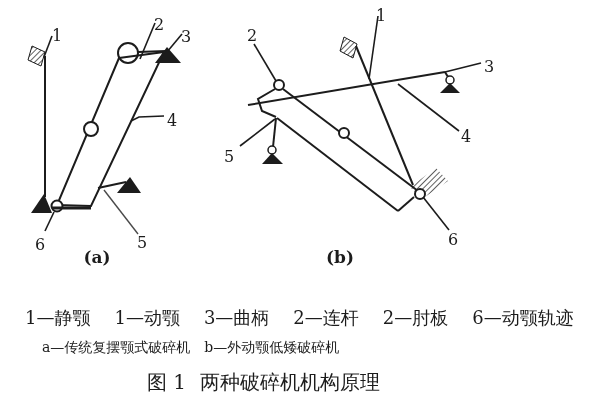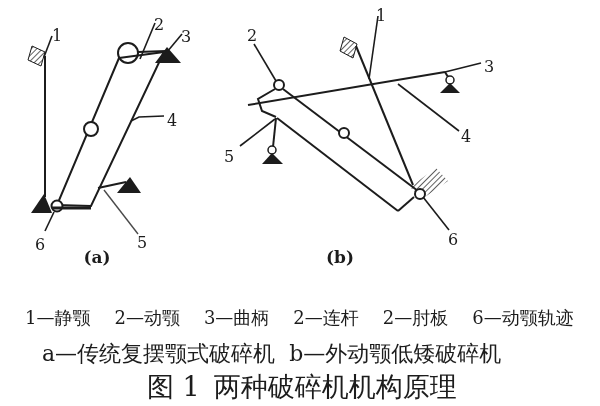--- a/index.html
+++ b/index.html
@@ -19,23 +19,23 @@
   .tag-label{font-size:17px;font-weight:bold;}
   .caption-line{
     position:absolute;
     white-space:nowrap;
     color:#1c1c1c;
     font-family:"DejaVu Serif","Liberation Serif",serif;
   }
   .caption-legend{left:25px;top:306px;font-size:18px;}
   .caption-legend .cap-item{margin-right:24px;}
   .caption-legend .cap-item:last-child{margin-right:4px;}
-  .caption-variants{left:42px;top:339px;font-size:22px;}
+  .caption-variants{left:42px;top:339px;font-size:14px;}
   .caption-variants .cap-item{margin-right:14px;}
-  .caption-title-line{left:147px;top:369px;font-size:27px;}
+  .caption-title-line{left:147px;top:369px;font-size:20px;}
   .caption-title-line .cap-item{margin-right:14px;}
 </style>
 </head>
 <body>
 
 <div class="page">
 
   <svg class="fig-canvas" viewBox="0 0 600 295" xmlns="http://www.w3.org/2000/svg">
     <defs>
       <pattern id="hatch" patternUnits="userSpaceOnUse" width="4" height="4" patternTransform="rotate(45)">
@@ -115,21 +115,21 @@
         <text class="num-label" x="489" y="72" text-anchor="middle">3</text>
         <text class="num-label" x="466" y="142" text-anchor="middle">4</text>
         <text class="num-label" x="229" y="162" text-anchor="middle">5</text>
         <text class="num-label" x="453" y="245" text-anchor="middle">6</text>
         <text class="tag-label" x="340" y="263" text-anchor="middle">(b)</text>
       </g>
     </g>
   </svg>
 
   <div class="caption-line caption-legend">
-    <span class="cap-item">1—静颚</span><span class="cap-item">2—动颚</span><span class="cap-item">3—曲柄</span><span class="cap-item">2—连杆</span><span class="cap-item">2—肘板</span><span class="cap-item">6—动颚轨迹</span>
+    <span class="cap-item">1—静颚</span><span class="cap-item">1—动颚</span><span class="cap-item">3—曲柄</span><span class="cap-item">2—连杆</span><span class="cap-item">2—肘板</span><span class="cap-item">6—动颚轨迹</span>
   </div>
 
   <div class="caption-line caption-variants">
     <span class="cap-item">a—传统复摆颚式破碎机</span><span class="cap-item">b—外动颚低矮破碎机</span>
   </div>
 
   <div class="caption-line caption-title-line">
     <span class="cap-item">图 1</span><span class="cap-item">两种破碎机机构原理</span>
   </div>
 

